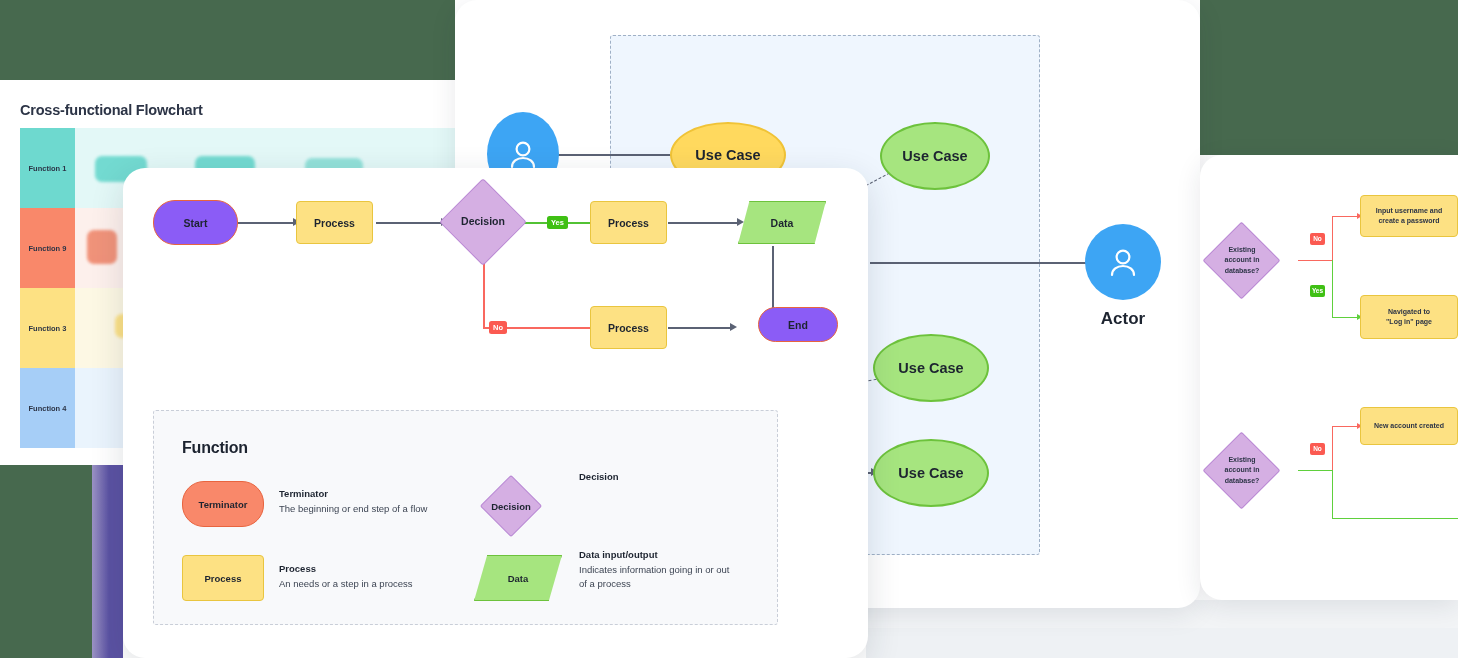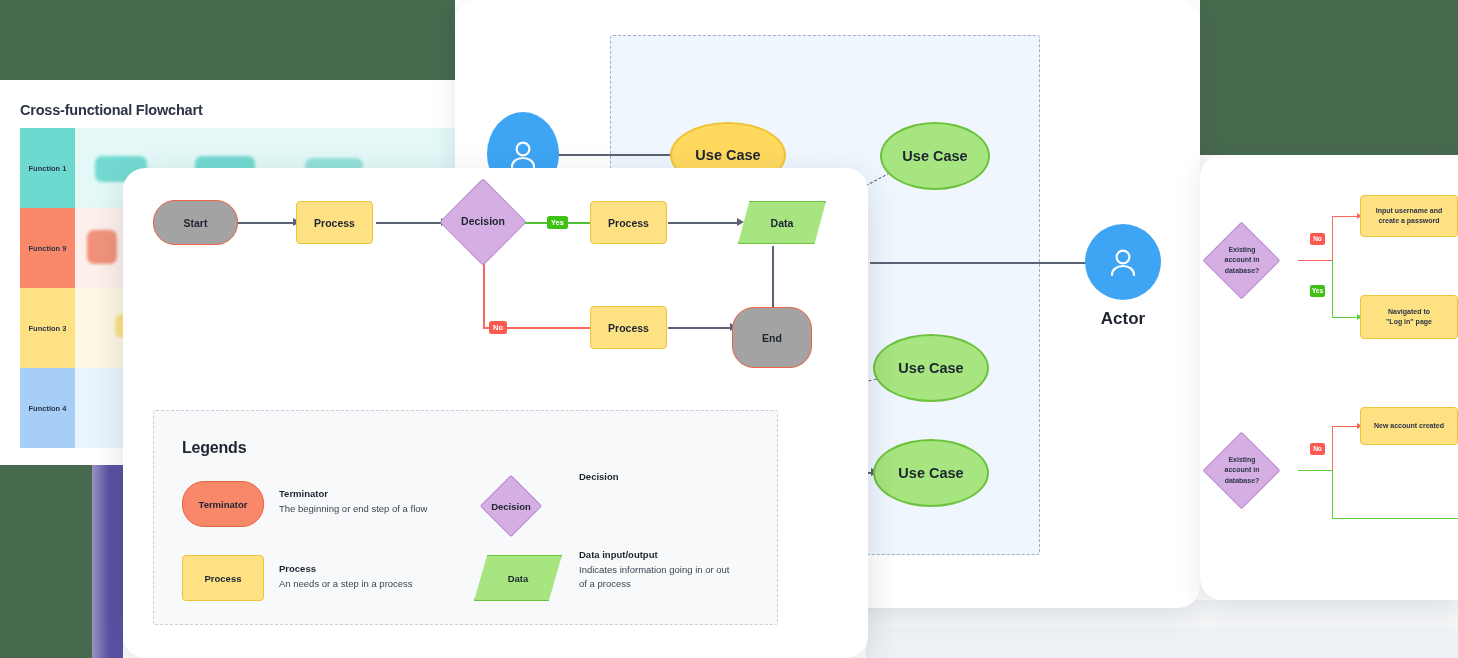--- a/index.html
+++ b/index.html
@@ -91,21 +91,21 @@
     left:123px; top:168px; width:745px; height:490px;
     border-radius:22px;
     box-shadow:0 10px 34px rgba(30,40,60,.14);
     overflow:hidden;
   }
   .fc { position:absolute; left:0; top:0; width:745px; height:490px; }
   .node {
     position:absolute; display:flex; align-items:center; justify-content:center;
     font-size:10.5px; font-weight:700; color:#1d2430; text-align:center;
   }
-  .n-term    { background:#a3a3a3; border:1.6px solid #e8643f; border-radius:22px; }
+  .n-term    { background:#8b5cf6; border:1.6px solid #e8643f; border-radius:22px; }
   .n-process { background:#fde183; border:1.6px solid #e9c53f; border-radius:4px; }
   .n-data    { background:#a6e57f; border:1.6px solid #6dc23c; }
   .diamond-wrap { position:absolute; }
   .diamond {
     position:absolute; left:0; top:0; width:100%; height:100%;
     background:#d5afe3; border:1.6px solid #b886d3;
     transform:rotate(45deg); border-radius:3px;
   }
   .diamond-txt {
     position:absolute; left:0; top:0; width:100%; height:100%;
@@ -306,24 +306,24 @@
       <div class="diamond"></div>
       <div class="diamond-txt" style="width:100px; left:-19px;">Decision</div>
     </div>
 
     <div class="node n-process" style="left:467px; top:33px; width:77px; height:43px;">Process</div>
 
     <div class="node n-data" style="left:615px; top:33px; width:88px; height:43px; clip-path:polygon(13% 0,100% 0,87% 100%,0 100%);">Data</div>
 
     <div class="node n-process" style="left:467px; top:138px; width:77px; height:43px;">Process</div>
 
-    <div class="node n-term" style="left:609px; top:139px; width:80px; height:61px;">End</div>
+    <div class="node n-term" style="left:635px; top:139px; width:80px; height:35px;">End</div>
 
     <div class="legends">
-      <h3>Legends</h3>
+      <h3>Function</h3>
 
       <div class="lg-item">
         <div class="lg-shape" style="left:28px; top:70px; width:82px; height:46px; background:#f9886a; border:1.6px solid #e8643f; border-radius:22px;">Terminator</div>
         <div class="lg-text" style="left:125px; top:77px; width:210px;">
           <div class="t">Terminator</div>
           <div class="d">The beginning or end step of a flow</div>
         </div>
       </div>
 
       <div class="lg-item">

